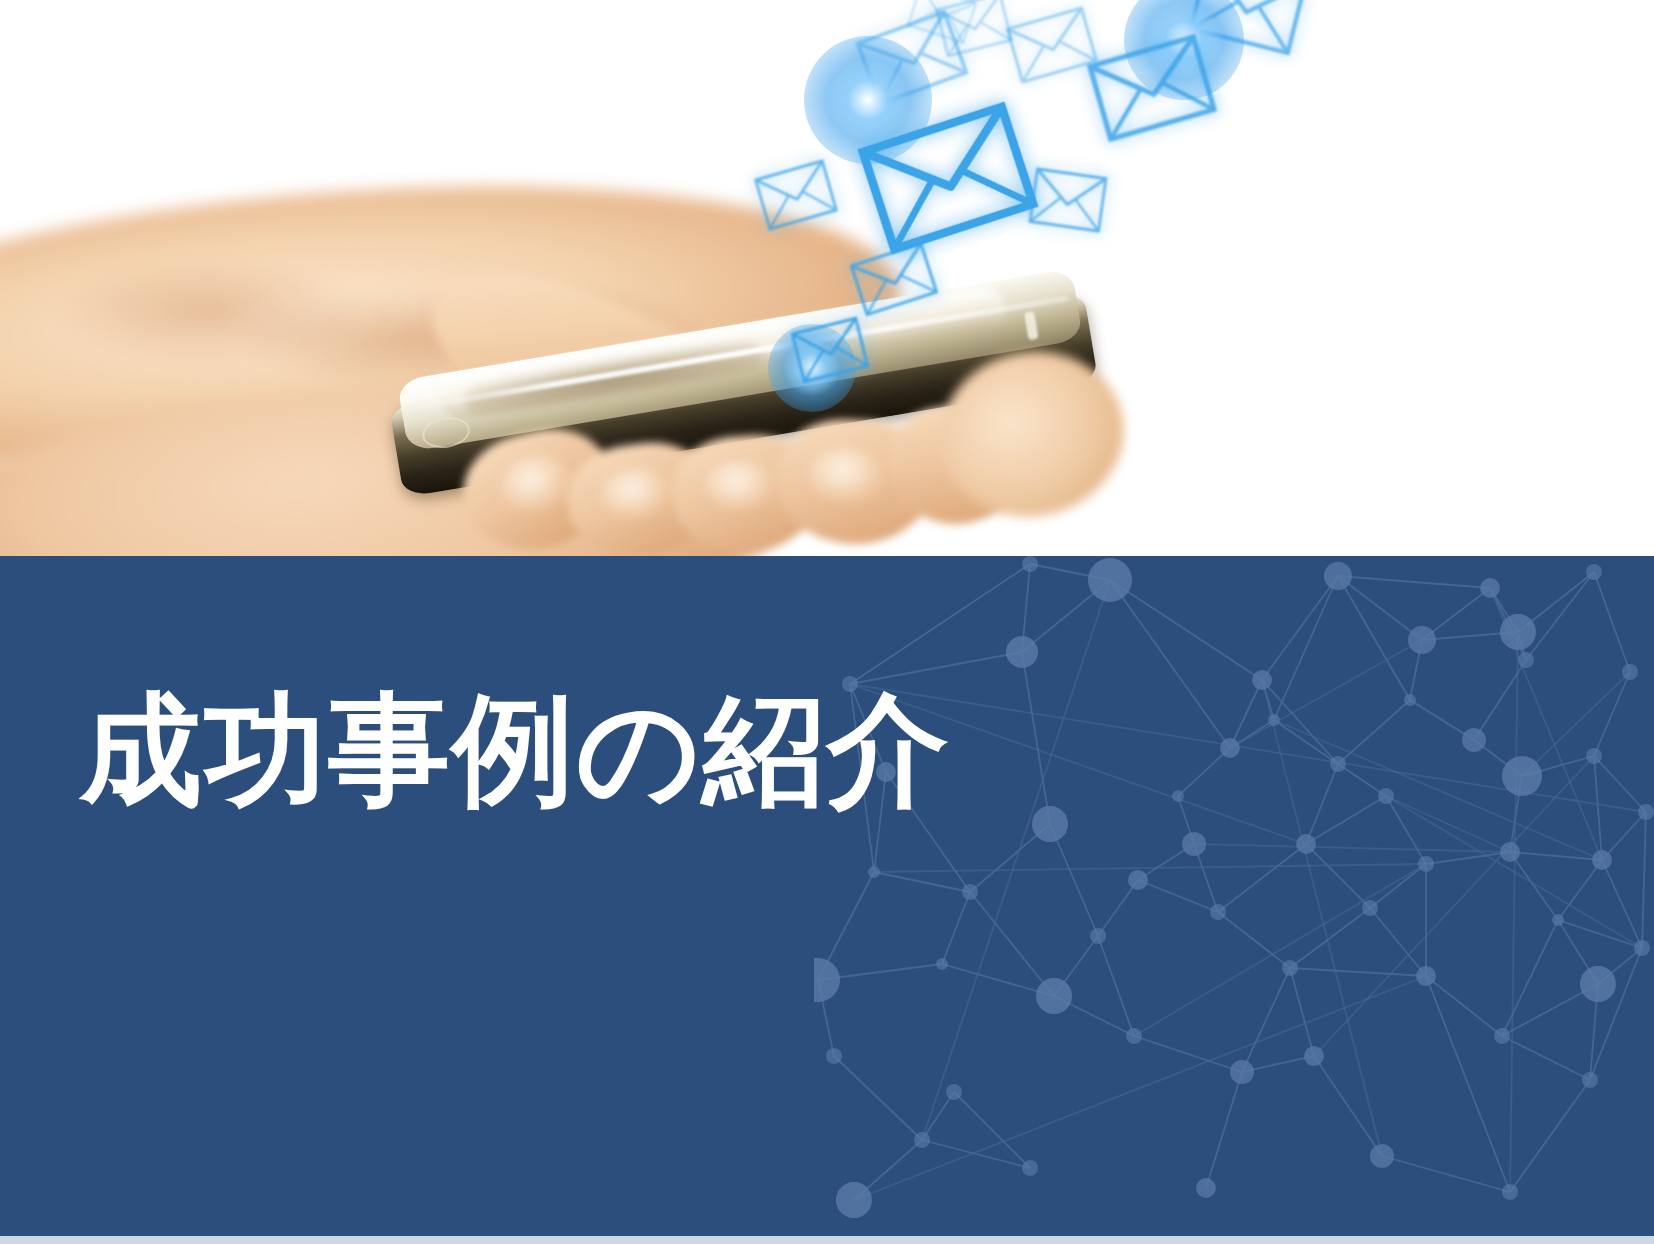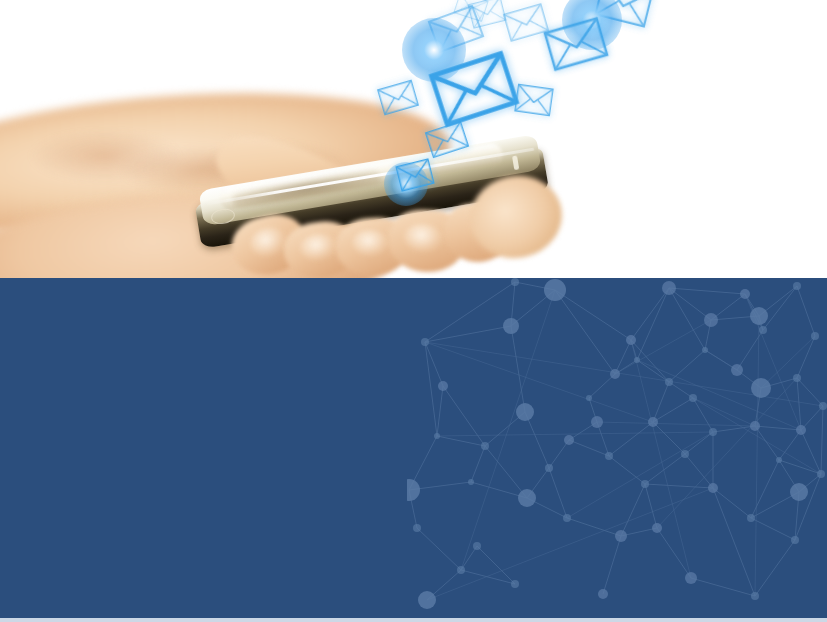--- a/index.html
+++ b/index.html
@@ -573,15 +573,16 @@
             <circle cx="64" cy="204" r="3" opacity="0.62"></circle>
             <circle cx="372" cy="182" r="3" opacity="0.62"></circle>
             <circle cx="182" cy="120" r="3" opacity="0.62"></circle>
             <circle cx="230" cy="82" r="3" opacity="0.62"></circle>
             <circle cx="298" cy="72" r="3" opacity="0.62"></circle>
           </g>
         </svg>
       </div>
   </div>
 
+  <h1 class="slide-title">成功事例の紹介</h1>
 
   <div class="bottom-strip"></div>
 </div>
 
 </body></html>

